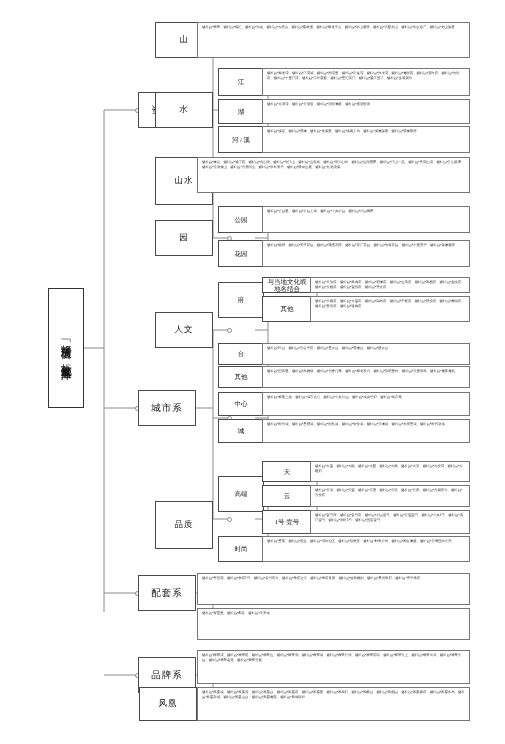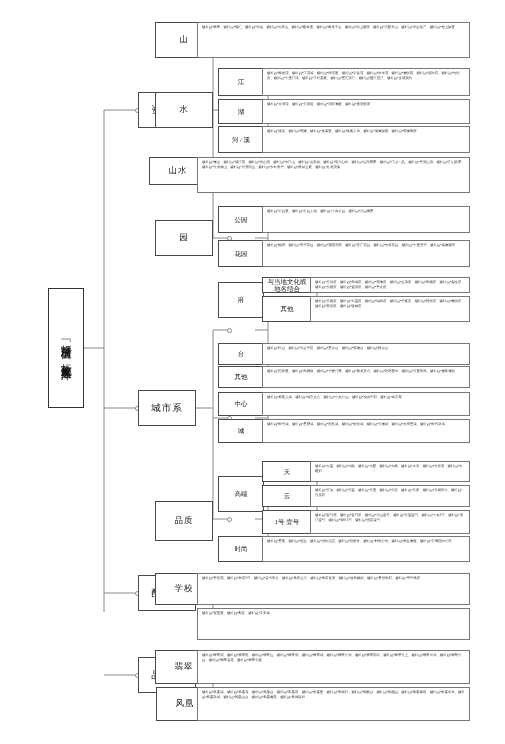--- a/index.html
+++ b/index.html
@@ -188,60 +188,59 @@
   <div class="leaf" style="left:197px;top:22px;width:273px;height:36px">碧桂园•翡翠、碧桂园•樾汇、碧桂园•海岳、碧桂园•天麓山、碧桂园•森林里、碧桂园•御龙千山、碧桂园•半山庭院、碧桂园•云墅半山、碧桂园•半山逸产、碧桂园•龙山源著</div>
 
   <div class="node lvl3" style="left:155px;top:92px;width:58px;height:36px">水</div>
   <div class="node lvl4" style="left:218px;top:68px;width:46px;height:28px">江</div>
   <div class="leaf" style="left:262px;top:68px;width:208px;height:28px">碧桂园•御龙湾、碧桂园•江湾城、碧桂园•尚湾里、碧桂园•印金湾、碧桂园•沐水湾、碧桂园•澜欣苑、碧桂园•滨海府、碧桂园•海悦府、碧桂园•十里江湾、碧桂园•江畔豪庭、碧桂园•星汇滨江、碧桂园•望江国江、碧桂园•全域滨海</div>
   <div class="node lvl4" style="left:218px;top:99px;width:46px;height:25px">湖</div>
   <div class="leaf" style="left:262px;top:99px;width:208px;height:25px">碧桂园•月湖湾、碧桂园•云湖居、碧桂园•湖悦澜庭、碧桂园•揽湖世家</div>
   <div class="node lvl4" style="left:218px;top:126px;width:46px;height:27px">河 / 溪</div>
   <div class="leaf" style="left:262px;top:126px;width:208px;height:27px">碧桂园•溪谷、碧桂园•观澜、碧桂园•龙溪里、碧桂园•溪泉美地、碧桂园•溪澜源著、碧桂园•观澜明院</div>
 
-  <div class="node lvl3" style="left:149px;top:157px;width:58px;height:28px">山水</div>
+  <div class="node lvl3" style="left:155px;top:157px;width:58px;height:48px">山水</div>
   <div class="leaf" style="left:197px;top:157px;width:273px;height:36px">碧桂园•澜山、碧桂园•溪江苑、碧桂园•悦山湖、碧桂园•海江山、碧桂园•山湖城、碧桂园•湖光山色、碧桂园•山湖耀景、碧桂园•江山一品、碧桂园•青湖山境、碧桂园•江山赋景、碧桂园•云湖藏山、碧桂园•云麓听山、碧桂园•水木清华、碧桂园•映绿兰庭、碧桂园•九龙湖溪</div>
 
   <div class="node lvl3" style="left:155px;top:220px;width:58px;height:36px">园</div>
   <div class="node lvl4" style="left:218px;top:206px;width:46px;height:27px">公园</div>
   <div class="leaf" style="left:262px;top:206px;width:208px;height:27px">碧桂园•公园里、碧桂园•公园上城、碧桂园•中央公园、碧桂园•公园御景</div>
   <div class="node lvl4" style="left:218px;top:240px;width:46px;height:27px">花园</div>
   <div class="leaf" style="left:262px;top:240px;width:208px;height:27px">碧桂园•樾院、碧桂园•芳华花园、碧桂园•潇洒花院、碧桂园•花广花园、碧桂园•海角花园、碧桂园•十里芳华、碧桂园•锦澜庭院</div>
 
+  <div class="node lvl3" style="left:155px;top:312px;width:58px;height:36px">人文</div>
 
   <div class="node lvl4" style="left:218px;top:282px;width:46px;height:36px">府</div>
   <div class="node lvl4" style="left:262px;top:277px;width:50px;height:16px" style2="">与当地文化或地名结合</div>
   <div class="leaf" style="left:310px;top:277px;width:160px;height:16px">碧桂园•云顶府、碧桂园•凤鸣府、碧桂园•观澜府、碧桂园•山湖府、碧桂园•凤栖府、碧桂园•金陵府、碧桂园•云栖府、碧桂园•玺悦府、碧桂园•崇文府</div>
   <div class="node lvl4" style="left:262px;top:296px;width:50px;height:26px">其他</div>
   <div class="leaf" style="left:310px;top:296px;width:160px;height:26px">碧桂园•云樾府、碧桂园•天玺府、碧桂园•锦绣府、碧桂园•华庭府、碧桂园•熙悦府、碧桂园•雅颂府、碧桂园•宸悦府、碧桂园•臻藏府</div>
 
   <div class="node lvl4" style="left:218px;top:343px;width:46px;height:22px">台</div>
   <div class="leaf" style="left:262px;top:343px;width:208px;height:22px">碧桂园•瑶台、碧桂园•云台华府、碧桂园•星月台、碧桂园•观澜台、碧桂园•揽月台</div>
   <div class="node lvl4" style="left:218px;top:366px;width:46px;height:22px">其他</div>
   <div class="leaf" style="left:262px;top:366px;width:208px;height:22px">碧桂园•国风里、碧桂园•风雅颂、碧桂园•书香门第、碧桂园•御龙东方、碧桂园•新晴里色、碧桂园•云里听风、碧桂园•雅集雅筑</div>
 
   <div class="node lvl4" style="left:218px;top:392px;width:46px;height:24px">中心</div>
   <div class="leaf" style="left:262px;top:392px;width:208px;height:24px">碧桂园•都荟上城、碧桂园•城市之心、碧桂园•中央公园、碧桂园•城央华府、碧桂园•城市荟</div>
   <div class="node lvl4" style="left:218px;top:419px;width:46px;height:24px">城</div>
   <div class="leaf" style="left:262px;top:419px;width:208px;height:24px">碧桂园•时代城、碧桂园•星耀城、碧桂园•悦然城、碧桂园•欣悦城、碧桂园•云澜城、碧桂园•水岸星城、碧桂园•时代新城</div>
 
-  <div class="node lvl3" style="left:155px;top:501px;width:58px;height:40px">品质</div>
+  <div class="node lvl3" style="left:155px;top:501px;width:58px;height:48px">品质</div>
   <div class="node lvl4" style="left:218px;top:476px;width:46px;height:36px">高端</div>
   <div class="node lvl4" style="left:262px;top:461px;width:50px;height:21px">天</div>
   <div class="leaf" style="left:310px;top:461px;width:160px;height:21px">碧桂园•天玺、碧桂园•天樾、碧桂园•天墅、碧桂园•天御、碧桂园•天境、碧桂园•天悦湾、碧桂园•天曜府</div>
   <div class="node lvl4" style="left:262px;top:485px;width:50px;height:22px">云</div>
   <div class="leaf" style="left:310px;top:485px;width:160px;height:22px">碧桂园•云顶、碧桂园•云玺、碧桂园•云著、碧桂园•云境、碧桂园•云麓、碧桂园•云樾东方、碧桂园•云悦府</div>
   <div class="node lvl4" style="left:262px;top:510px;width:50px;height:24px">1号 壹号</div>
   <div class="leaf" style="left:310px;top:510px;width:160px;height:24px">碧桂园•壹号院、碧桂园•壹号府、碧桂园•公园壹号、碧桂园•云玺壹号、碧桂园•中央1号、碧桂园•滨江壹号、碧桂园•湖畔1号、碧桂园•国宾壹号</div>
 
   <div class="node lvl4" style="left:218px;top:536px;width:46px;height:26px">时尚</div>
   <div class="leaf" style="left:262px;top:536px;width:208px;height:26px">碧桂园•星荟、碧桂园•造生、碧桂园•潮玩社区、碧桂园•轻奢派、碧桂园•时尚公馆、碧桂园•都会澜庭、碧桂园•云璟国际公寓</div>
 
-  <div class="node lvl3" style="left:155px;top:573px;width:58px;height:32px">学校</div>
   <div class="leaf" style="left:197px;top:573px;width:273px;height:32px">碧桂园•崇贤苑、碧桂园•学府1号、碧桂园•读书东方、碧桂园•学府之光、碧桂园•学府世家、碧桂园•儒风雅韵、碧桂园•景贤学府、碧桂园•崇华学府</div>
   <div class="leaf" style="left:197px;top:608px;width:273px;height:32px">碧桂园•智慧里、碧桂园•AI谷、碧桂园•未来城</div>
 
-  <div class="node lvl3" style="left:155px;top:650px;width:58px;height:34px">翡翠</div>
   <div class="leaf" style="left:197px;top:650px;width:273px;height:34px">碧桂园•翡翠湾、碧桂园•翡翠苑、碧桂园•翡翠山、碧桂园•翡翠湖、碧桂园•翡翠城、碧桂园•翡翠公馆、碧桂园•翡翠府邸、碧桂园•翡翠云上、碧桂园•翡翠天地、碧桂园•翡翠公园、碧桂园•翡翠名苑、碧桂园•翡翠云庭</div>
-  <div class="node lvl3" style="left:156px;top:687px;width:58px;height:34px">风凰</div>
+  <div class="node lvl3" style="left:139px;top:687px;width:58px;height:34px">风凰</div>
   <div class="leaf" style="left:197px;top:687px;width:273px;height:34px">碧桂园•凤凰城、碧桂园•凤凰湾、碧桂园•凤凰台、碧桂园•凤凰府、碧桂园•凤凰里、碧桂园•凤鸣轩、碧桂园•凤麟台、碧桂园•凤栖园、碧桂园•凤凰御府、碧桂园•凤凰半岛、碧桂园•凤凰新城、碧桂园•凤凰山台、碧桂园•凤凰雅苑、碧桂园•凤鸣瑞祥</div>
 
 </div>
 
 </body></html>

